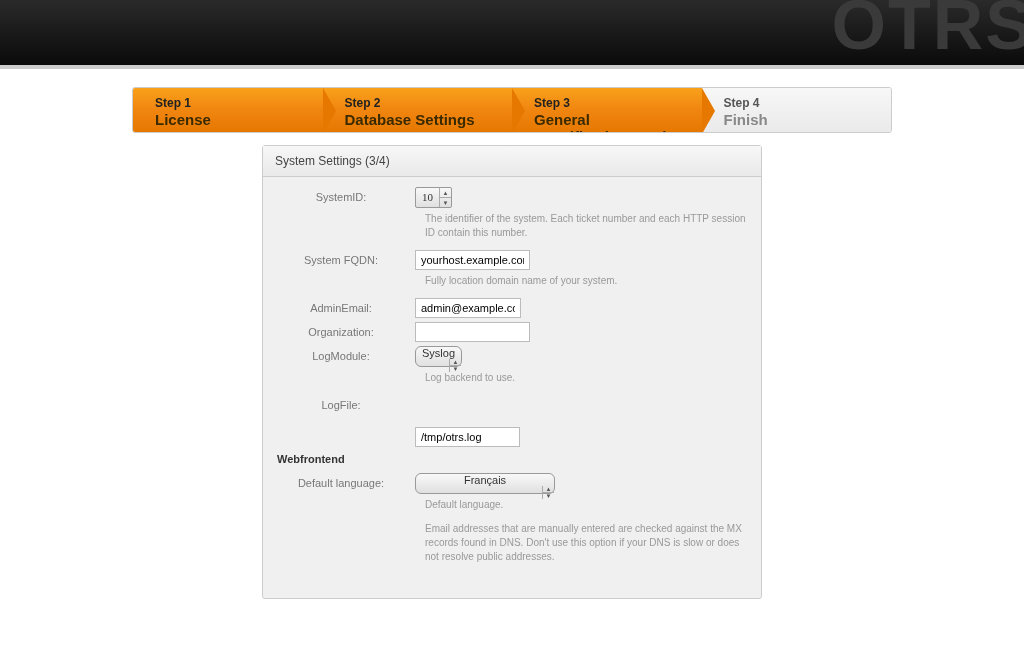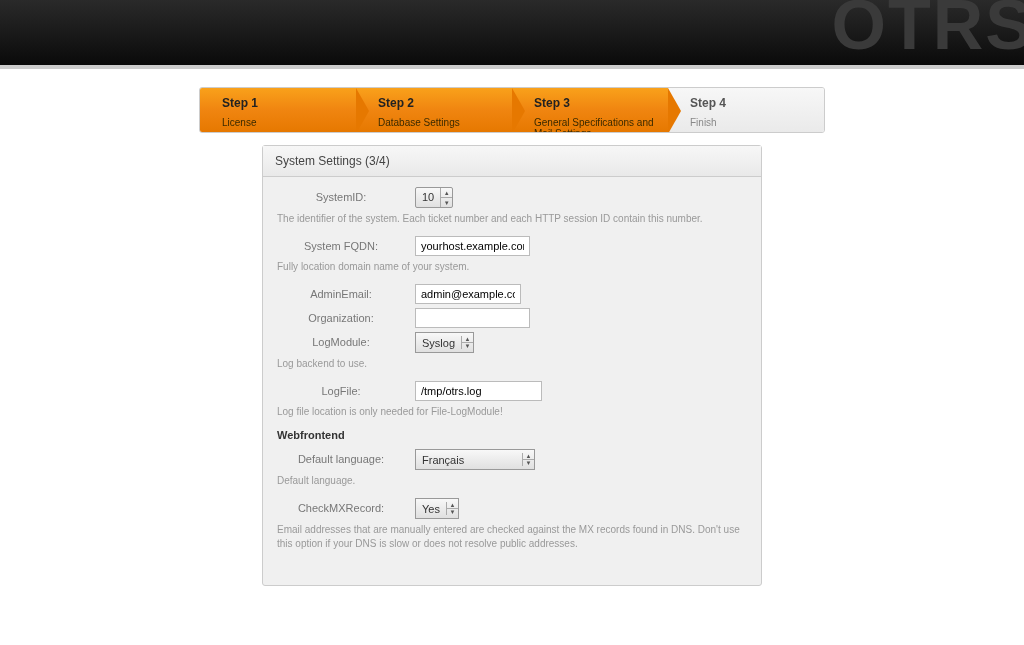--- a/index.html
+++ b/index.html
@@ -20,21 +20,21 @@
       color: #3a3a3a;
       letter-spacing: 2px;
       font-family: Arial, sans-serif;
     }
     .header-divider {
       height: 4px;
       background: #ccc;
     }
     
     .wizard-container {
-      width: 626px;
+      width: 760px;
       margin: 18px auto 0;
     }
     
     .steps {
       display: flex;
       height: 46px;
       border: 1px solid #ccc;
       border-radius: 3px;
       overflow: hidden;
     }
@@ -60,21 +60,21 @@
       border-bottom: 23px solid transparent;
       border-left: 13px solid #e67800;
       z-index: 2;
     }
     .step.inactive::after {
       border-left-color: #eaeaea;
     }
     .step:last-child::after { display: none; }
     .step-title { font-size: 12px; font-weight: bold; display: block; color: #222; }
     .step.inactive .step-title { color: #555; }
-    .step-desc { font-size: 10px; display: block; margin-top: 7px; }
+    .step-desc { font-size: 15px; display: block; margin-top: 1px; font-weight: bold; }
     
     .panel {
       width: 500px;
       margin: 12px auto 0;
       background: #f0f0f0;
       border: 1px solid #ccc;
       border-radius: 3px;
     }
     .panel-header {
       padding: 8px 12px;
@@ -97,20 +97,21 @@
       text-align: center;
       padding-right: 10px;
       padding-top: 4px;
       color: #777;
       font-size: 11px;
     }
     .form-field {
       flex: 1;
     }
     .form-help {
+      margin-left: 148px;
       color: #999;
       font-size: 10px;
       margin-bottom: 10px;
       line-height: 1.4;
     }
     
     .section-heading {
       font-weight: bold;
       color: #333;
       font-size: 11px;
@@ -120,34 +121,35 @@
     input[type="text"] {
       border: 1px solid #bbb;
       padding: 3px 5px;
       font-size: 11px;
       background: #fff;
       height: 20px;
     }
     input.w-fqdn { width: 115px; }
     input.w-email { width: 106px; }
     input.w-org { width: 115px; }
-    input.w-log { width: 127px; }
+    input.w-log { width: 105px; margin-top: 32px; }
     
     .spinner {
       display: inline-flex;
       align-items: stretch;
       border: 1px solid #999;
       background: linear-gradient(to bottom, #f8f8f8, #e0e0e0);
       border-radius: 2px;
       height: 21px;
     }
     .spinner-val {
       padding: 3px 6px;
       font-size: 11px;
       color: #333;
+      font-family: Liberation Serif, serif;
     }
     .spinner-arrows {
       display: flex;
       flex-direction: column;
       border-left: 1px solid #aaa;
       width: 12px;
     }
     .spinner-arrows span {
       flex: 1;
       display: flex;
@@ -157,28 +159,29 @@
       color: #555;
       cursor: pointer;
     }
     .spinner-arrows span:first-child { border-bottom: 1px solid #aaa; }
     
     .select {
       display: inline-flex;
       align-items: center;
       border: 1px solid #999;
       background: linear-gradient(to bottom, #f8f8f8, #e0e0e0);
-      border-radius: 0;
+      border-radius: 6px;
       height: 21px;
       padding-left: 6px;
       font-size: 11px;
       color: #333;
+      flex-direction: column;
     }
     .select-val { padding-right: 6px; }
-    .select.w-lang { width: 120px; }
+    .select.w-lang { width: 140px; }
     .select .spinner-arrows { margin-left: auto; }
     
     .panel-footer {
       display: flex;
       justify-content: flex-end;
       padding-top: 10px;
     }
   </style>
 </head>
 <body>
@@ -263,50 +266,37 @@
       </div>
     </div>
     <div class="form-help">Log backend to use.</div>
 
     <div class="form-row">
       <div class="form-label">LogFile:</div>
       <div class="form-field">
         <input type="text" class="w-log" value="/tmp/otrs.log" style="">
       </div>
     </div>
-    <div class="form-help">Log file location is only needed for File-LogModule!</div>
 
     <div class="section-heading">Webfrontend</div>
 
     <div class="form-row">
       <div class="form-label">Default language:</div>
       <div class="form-field">
         <div class="select w-lang">
           <span class="select-val">Français</span>
           <div class="spinner-arrows">
             <span>▲</span>
             <span>▼</span>
           </div>
         </div>
       </div>
     </div>
     <div class="form-help">Default language.</div>
 
-    <div class="form-row">
-      <div class="form-label">CheckMXRecord:</div>
-      <div class="form-field">
-        <div class="select">
-          <span class="select-val">Yes</span>
-          <div class="spinner-arrows">
-            <span>▲</span>
-            <span>▼</span>
-          </div>
-        </div>
-      </div>
-    </div>
     <div class="form-help">Email addresses that are manually entered are checked against the MX records found in DNS. Don't use this option if your DNS is slow or does not resolve public addresses.</div>
 
     <div class="panel-footer">
       
     </div>
 
   </div>
 </div>
 
 </body></html>

